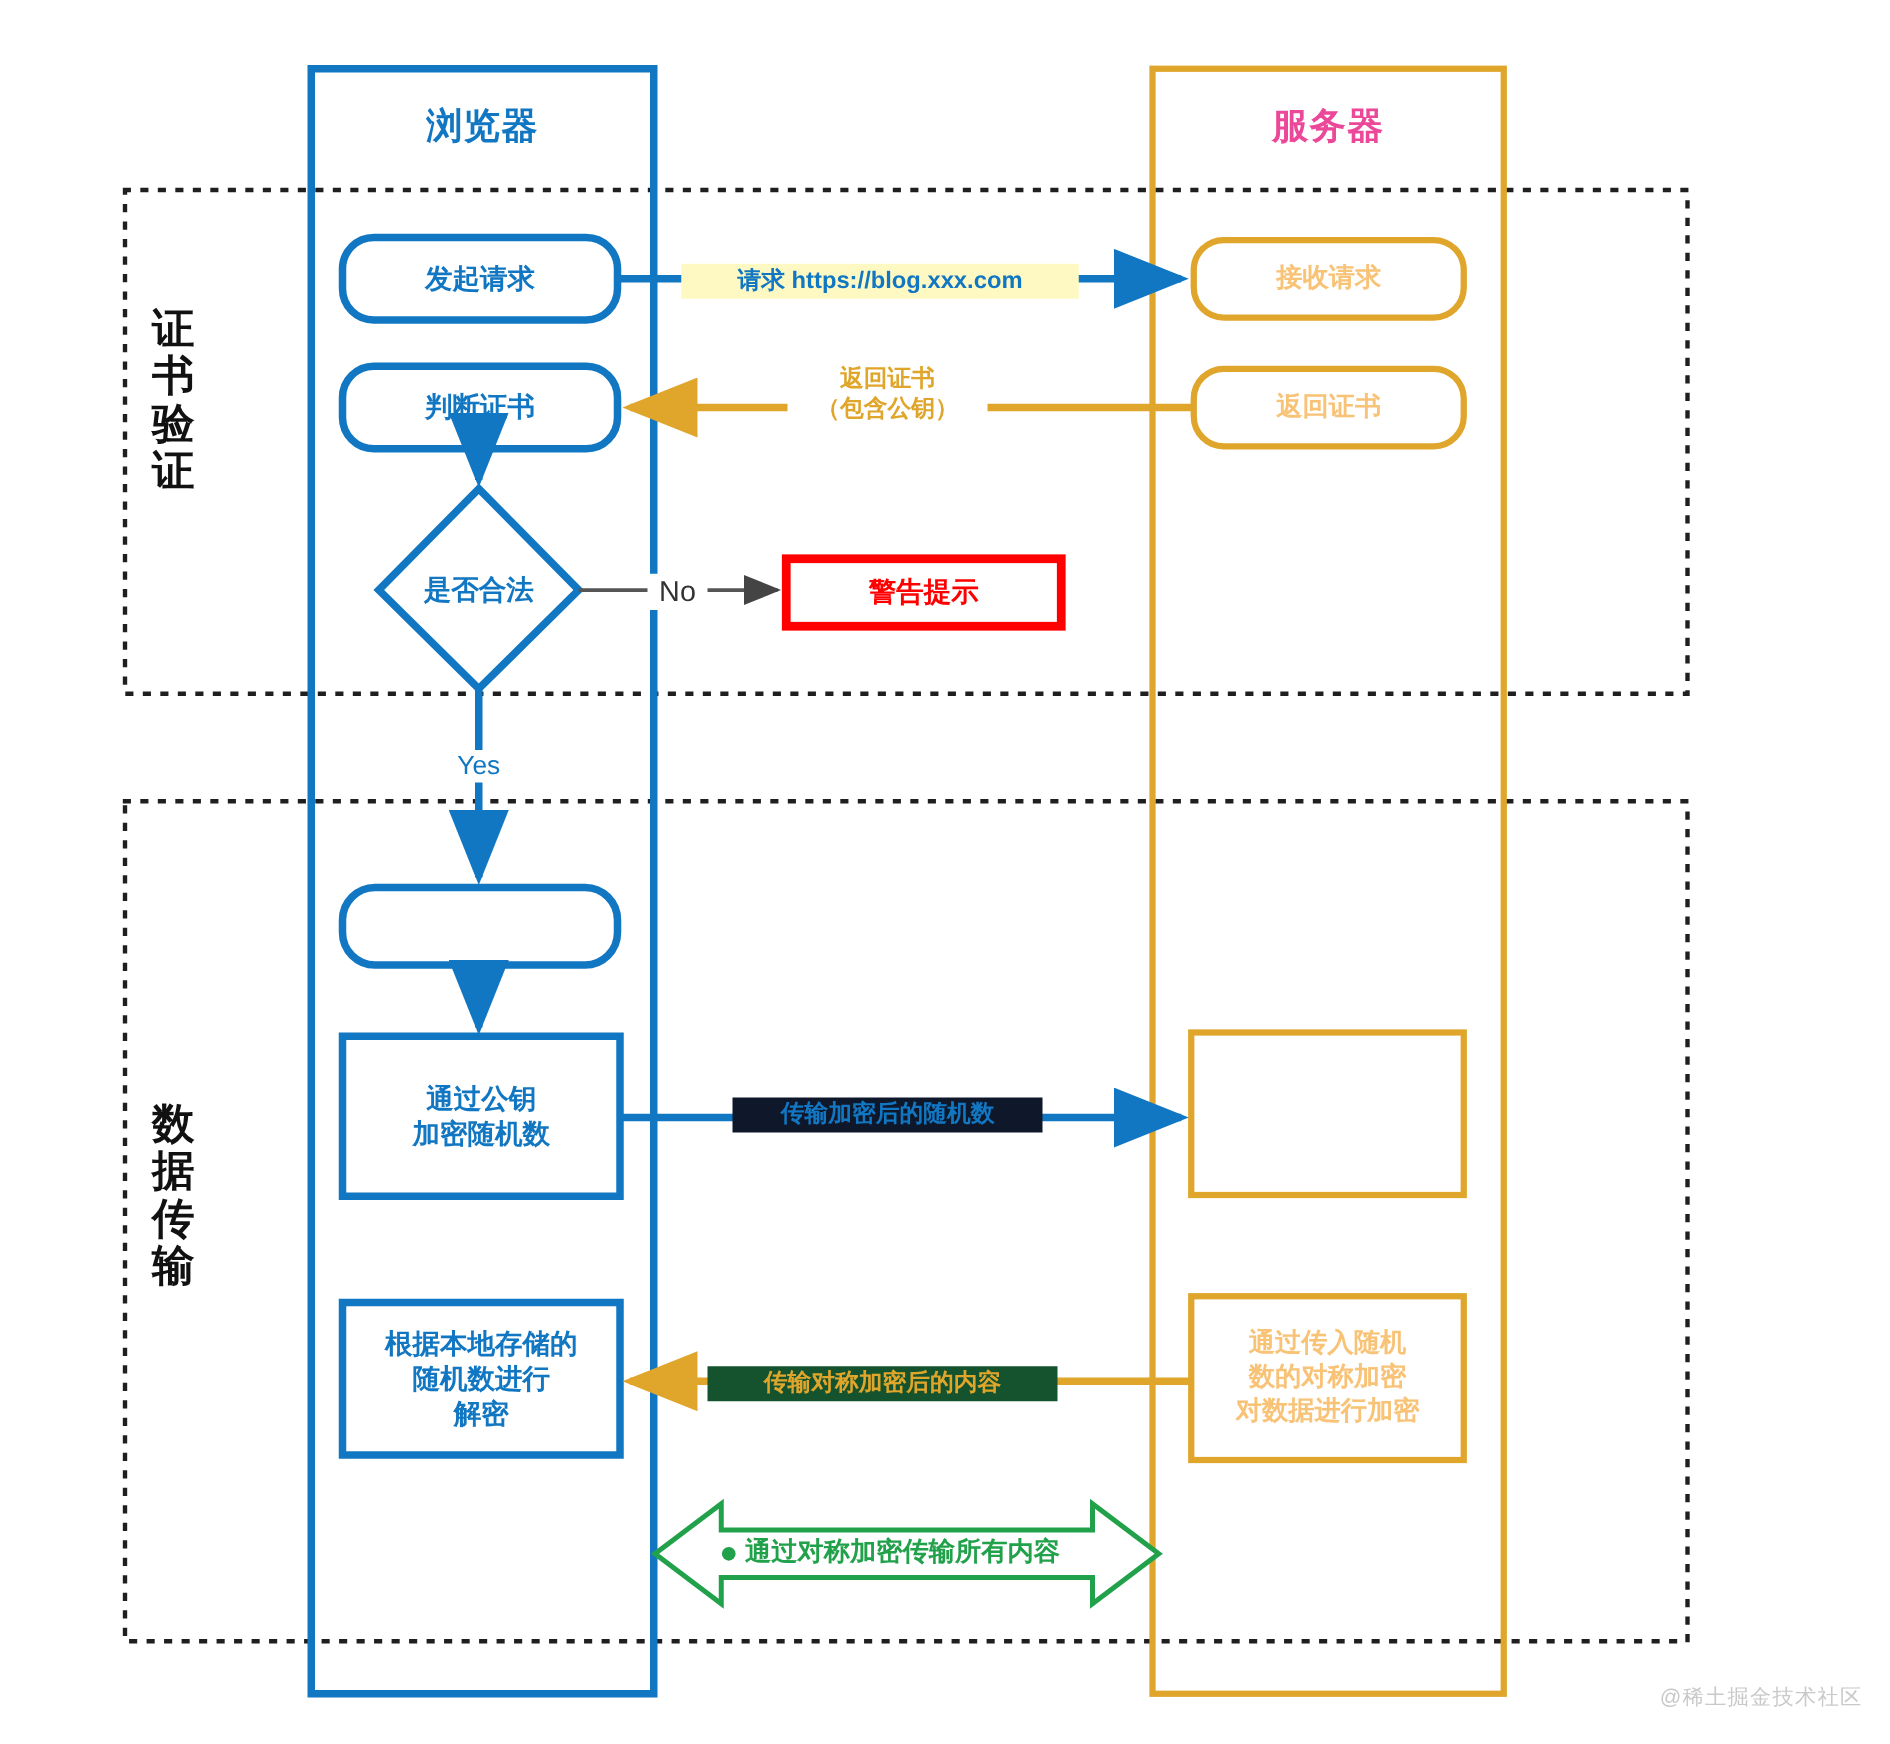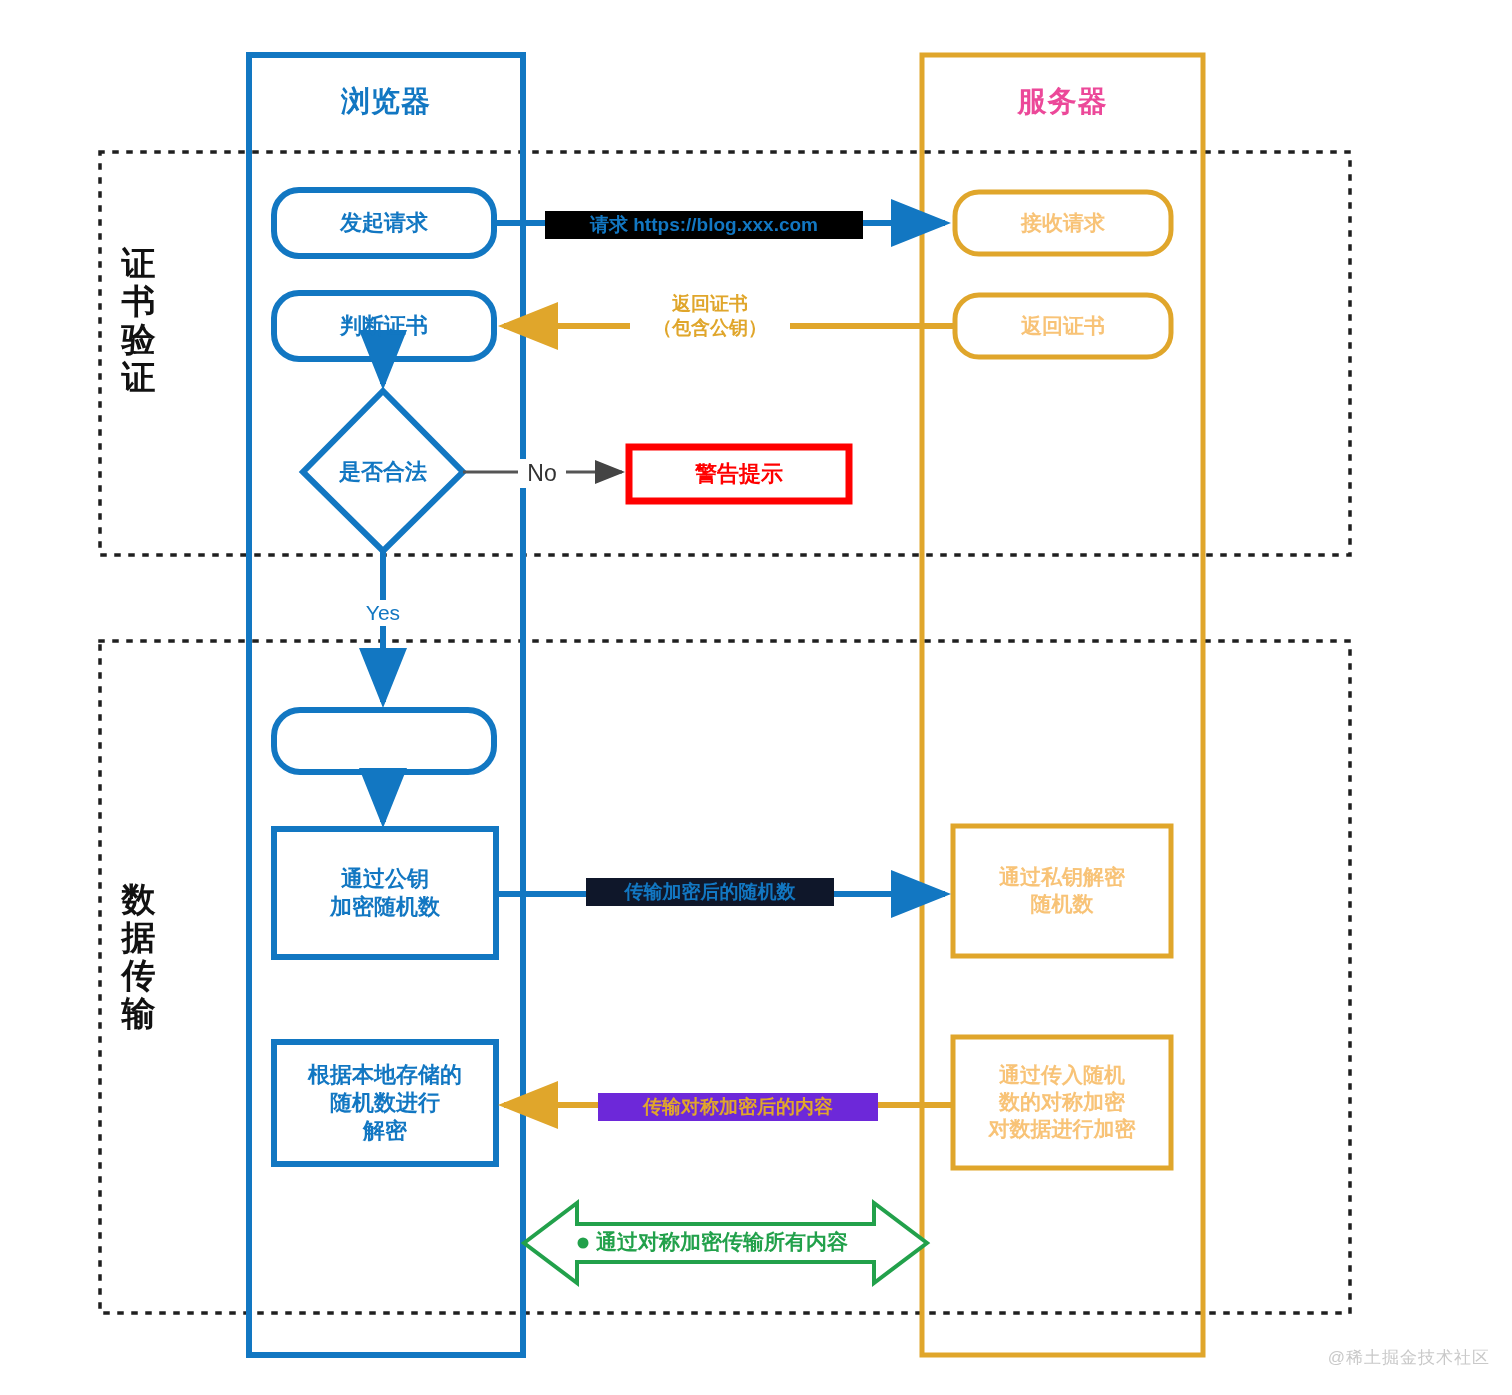--- a/index.html
+++ b/index.html
@@ -125,32 +125,30 @@
 <div class="node-label node-text" style="left:274px;top:190px;width:220px;height:66px;">发起请求</div>
 <div class="node-label node-text" style="left:303px;top:443px;width:160px;height:58px;">是否合法</div>
 <div class="node-label node-text" style="left:274px;top:829px;width:222px;height:128px;">通过公钥
 加密随机数</div>
 <div class="node-label node-text" style="left:274px;top:1042px;width:222px;height:122px;">根据本地存储的
 随机数进行
 解密</div>
 
 <div class="node-label node-text-srv" style="left:955px;top:192px;width:216px;height:62px;">接收请求</div>
 <div class="node-label node-text-srv" style="left:955px;top:295px;width:216px;height:62px;">返回证书</div>
-<div class="node-label node-text-srv" style="left:953px;top:826px;width:218px;height:130px;">通过私钥解密
-随机数</div>
 <div class="node-label node-text-srv" style="left:953px;top:1037px;width:218px;height:131px;">通过传入随机
 数的对称加密
 对数据进行加密</div>
 
 <div class="node-label warn-text" style="left:629px;top:447px;width:220px;height:54px;">警告提示</div>
 
-<div class="edge-label edge-blue" style="left:545px;top:211px;width:310px;background:#000000;padding:2px 4px;">请求 https://blog.xxx.com</div>
+<div class="edge-label edge-blue" style="left:545px;top:211px;width:310px;background:#fef9c3;padding:2px 4px;">请求 https://blog.xxx.com</div>
 <div class="edge-label edge-orange" style="left:630px;top:292px;width:160px;background:#fff;">返回证书
 （包含公钥）</div>
 <div class="edge-label edge-dark" style="left:518px;top:459px;width:48px;background:#fff;">No</div>
 <div class="edge-label yes-label" style="left:348px;top:600px;width:70px;background:#fff;">Yes</div>
 <div class="edge-label edge-blue" style="left:586px;top:878px;width:240px;background:#0f172a;padding:2px 4px;">传输加密后的随机数</div>
-<div class="edge-label edge-orange" style="left:598px;top:1093px;width:272px;background:#6d28d9;padding:2px 4px;text-align:center;">传输对称加密后的内容</div>
+<div class="edge-label edge-orange" style="left:566px;top:1093px;width:272px;background:#14532d;padding:2px 4px;text-align:center;">传输对称加密后的内容</div>
 <div class="edge-label edge-green" style="left:596px;top:1229px;width:300px;text-align:left;font-size:21px;">通过对称加密传输所有内容</div>
 
 <div class="watermark">@稀土掘金技术社区</div>
 
 </div>
 
 </body></html>

